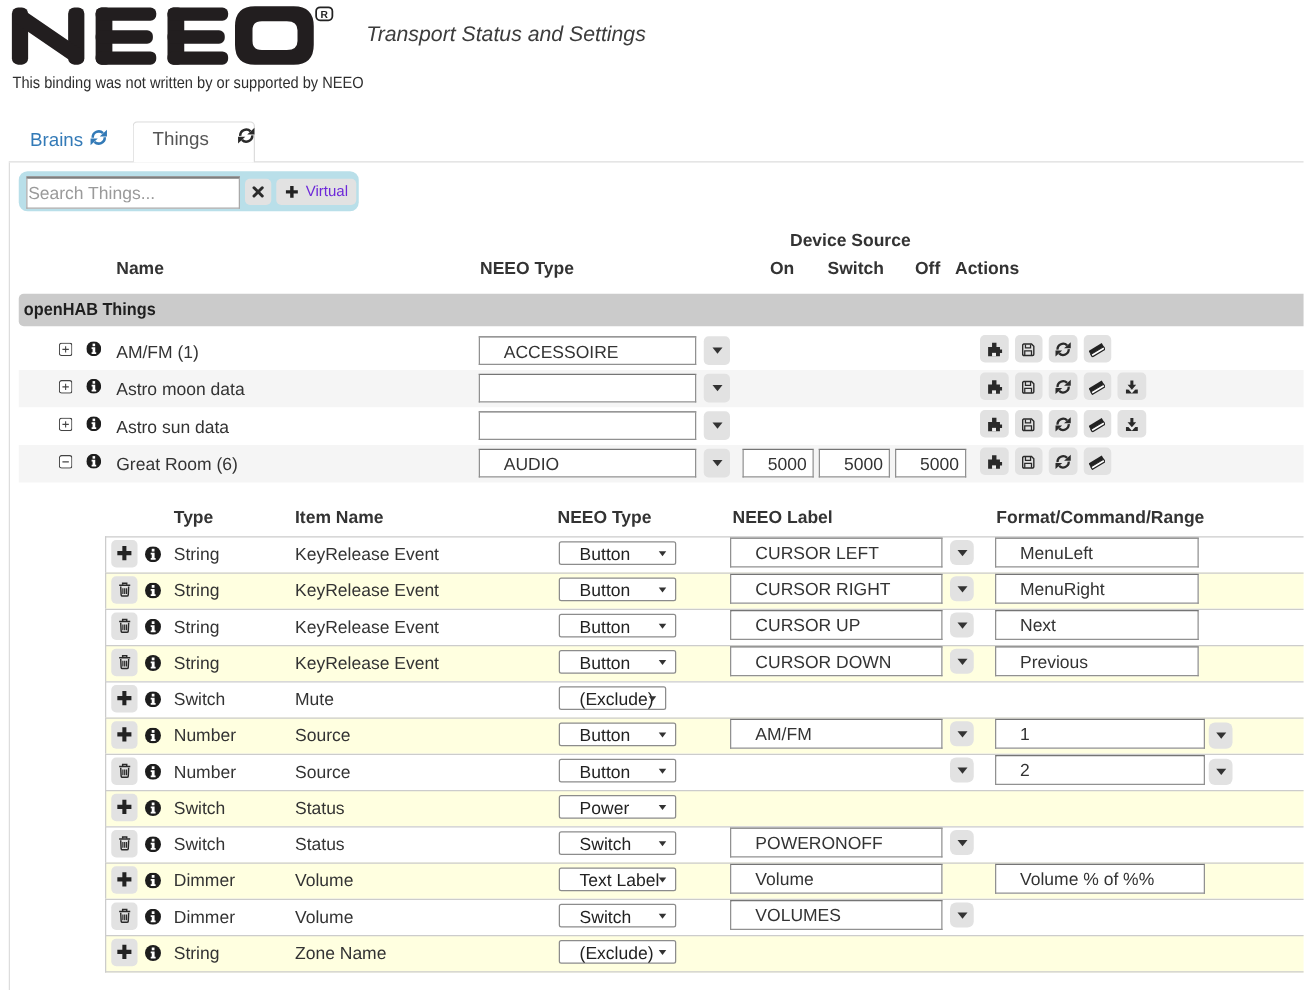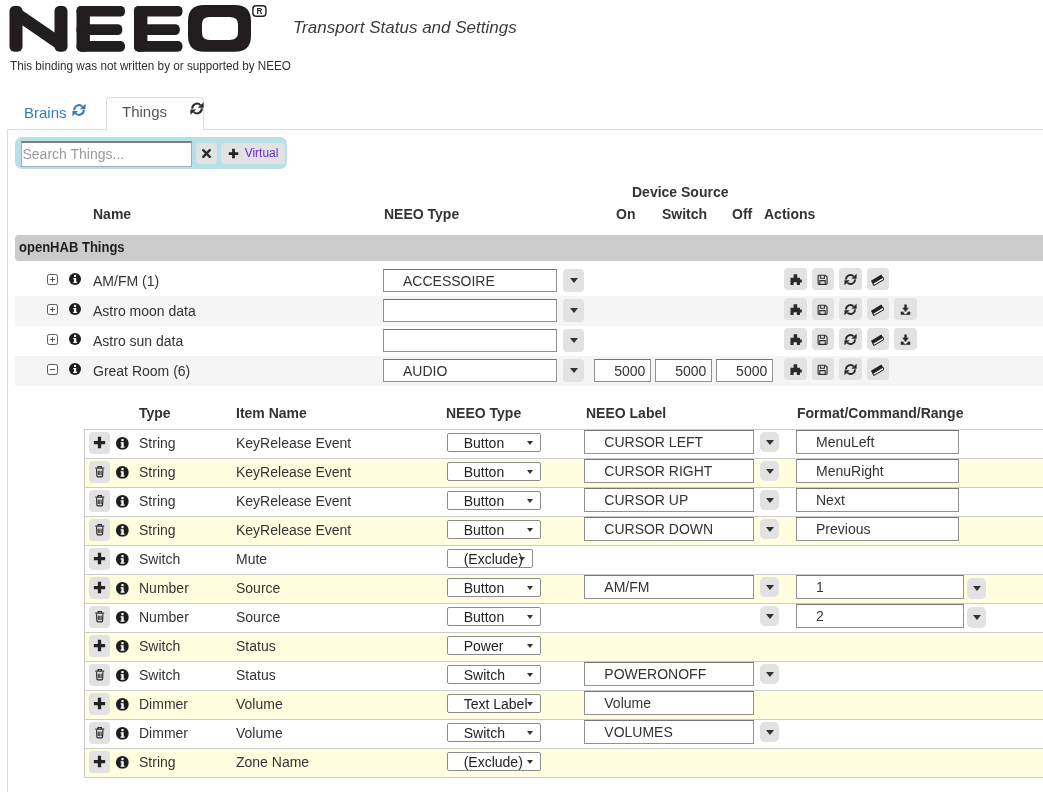--- a/index.html
+++ b/index.html
@@ -482,20 +482,21 @@
         <use href="#i-plus"></use>
       </svg>
     </div>
     <svg class="icn" style="left:115.8px;top:8px" width="12.8" height="12.8" viewBox="0 0 14 14">
       <use href="#i-info"></use>
     </svg>
     <div class="t ty">Dimmer</div>
     <div class="t itm">Volume</div>
     <div class="sel sl">Text Label</div>
     <div class="inp lbl">Volume</div>
+    <div class="inp fmt" style="width:168px">Volume % of %%</div>
   </div>
 <div class="srow2" style="top:718.8px;height:29px">
     <div class="bg" style="background:#fff;"></div>
     <div class="gb btn">
       <svg width="13.5" height="13.5" viewBox="0 0 14 14">
         <use href="#i-trash"></use>
       </svg>
     </div>
     <svg class="icn" style="left:115.8px;top:8px" width="12.8" height="12.8" viewBox="0 0 14 14">
       <use href="#i-info"></use>

